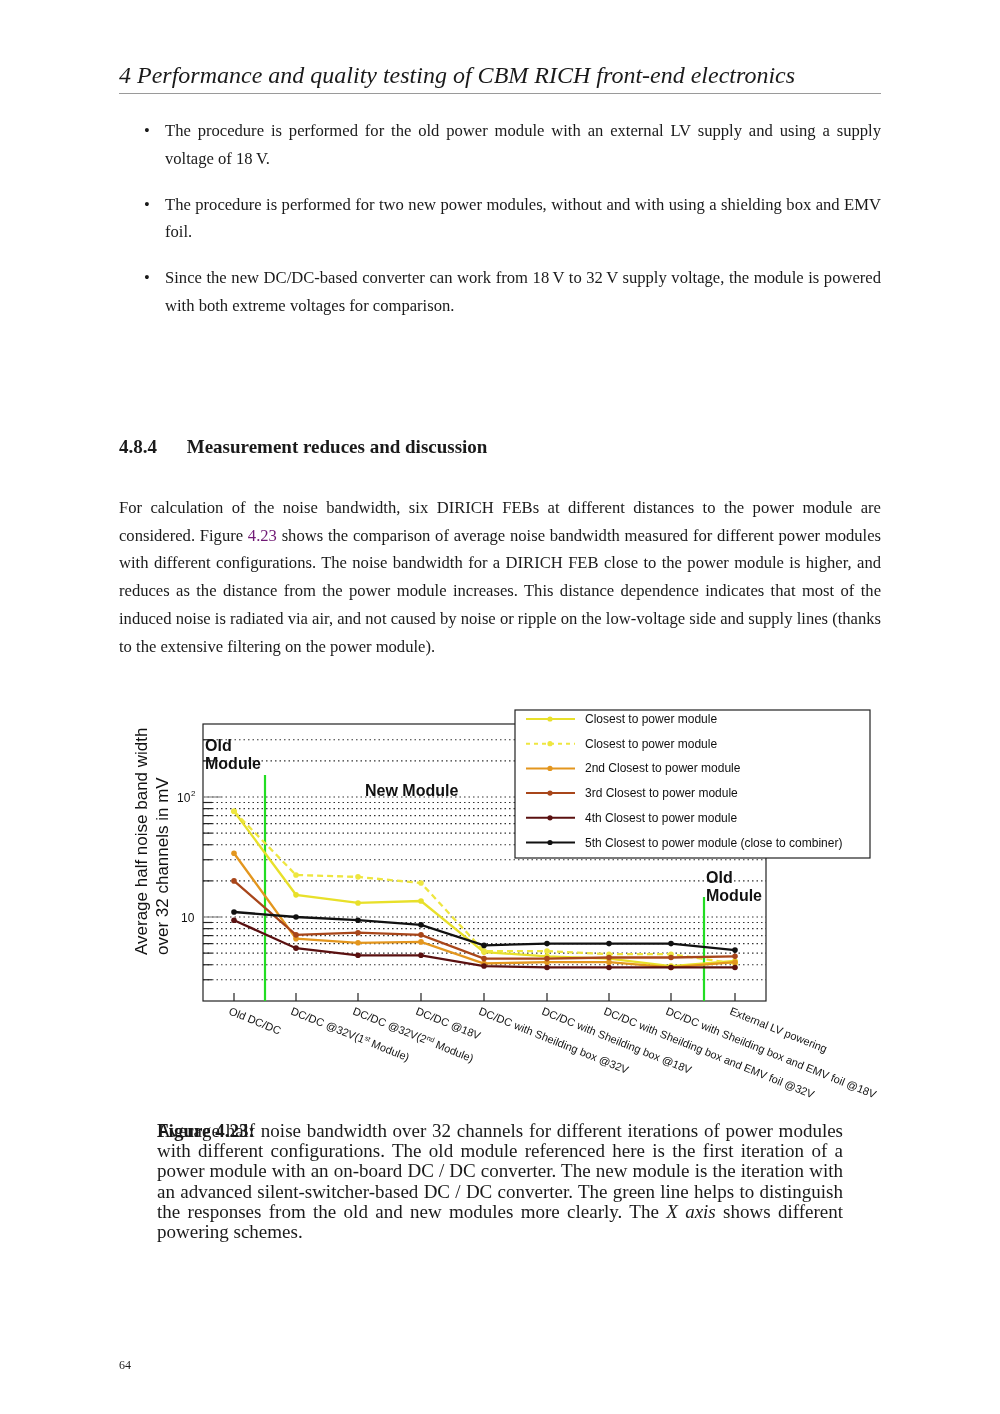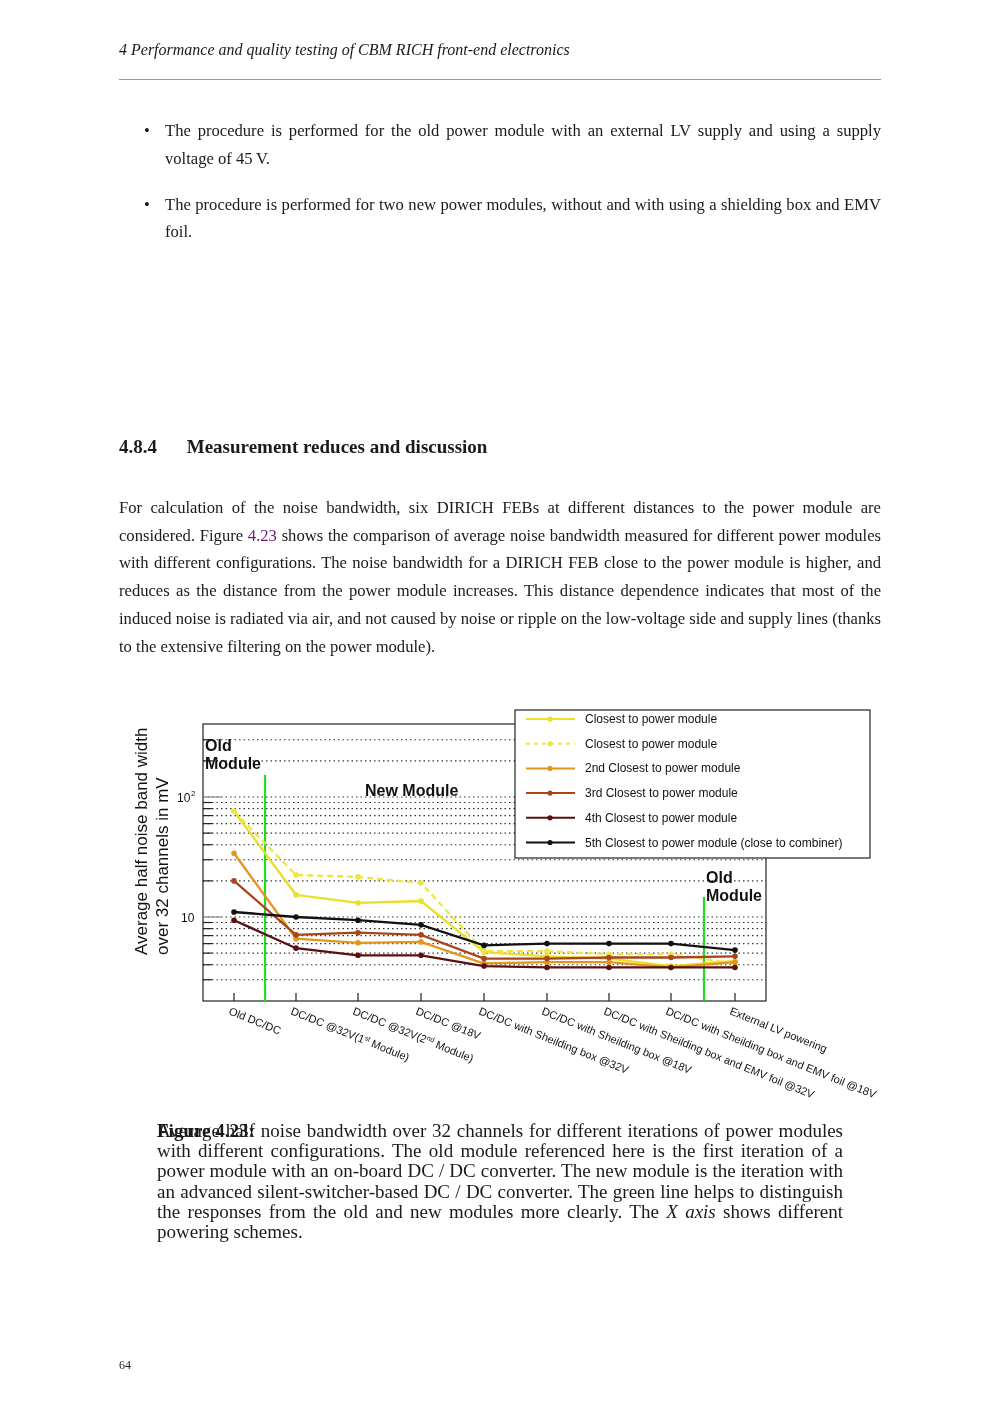--- a/index.html
+++ b/index.html
@@ -1,20 +1,20 @@
 <!DOCTYPE html>
 <html><head>
 <meta charset="utf-8">
 <style>
   html, body { margin: 0; padding: 0; background: #ffffff; }
   body { width: 1000px; height: 1414px; position: relative; overflow: hidden;
          font-family: "DejaVu Serif", "Liberation Serif", serif; color: #1a1a1a; }
-  .running-head { position: absolute; left: 119px; top: 41px; width: 762px;
-         font-family: "Liberation Serif", serif; font-style: italic; font-size: 16px;
-         padding-bottom: 20px; border-bottom: 1px solid #9a9a9a; }
+  .running-head { position: absolute; left: 119px; top: 62px; width: 762px;
+         font-family: "Liberation Serif", serif; font-style: italic; font-size: 24px;
+         padding-bottom: 4px; border-bottom: 1px solid #9a9a9a; }
   .bullets { position: absolute; left: 119px; top: 117px; width: 762px; margin: 0; padding: 0; list-style: none; }
   .bullets li { position: relative; padding-left: 46px; font-size: 16.6px; line-height: 27.5px;
          margin-bottom: 18.5px; text-align: justify; font-family: "Liberation Serif", serif; }
   .bullets li::before { content: "\2022"; position: absolute; left: 25px; top: 0; }
   .section-title { position: absolute; left: 119px; top: 436px; font-size: 19px; font-weight: bold;
          font-family: "Liberation Serif", serif; }
   .section-title .num { margin-right: 25px; }
   .para { position: absolute; left: 119px; top: 494px; width: 762px; font-size: 16.6px; line-height: 27.7px;
          text-align: justify; font-family: "Liberation Serif", serif; }
   .para .ref { color: #701a75; }
@@ -25,22 +25,23 @@
   .caption .body { display: block; }
   .page-number { position: absolute; left: 119px; top: 1358px; font-size: 12px; font-family: "Liberation Serif", serif; }
   svg text { font-family: "Liberation Sans", sans-serif; }
 </style>
 </head>
 <body>
 
 <div class="running-head">4  Performance and quality testing of CBM RICH front-end electronics</div>
 
 <ul class="bullets">
-  <li>The procedure is performed for the old power module with an external LV supply and using a supply voltage of 45 V.</li>
+  <li>The procedure is performed for the old power module with an external LV supply and using a supply voltage of 18 V.</li>
   <li>The procedure is performed for two new power modules, without and with using a shielding box and EMV foil.</li>
+  <li>Since the new DC/DC-based converter can work from 18 V to 32 V supply voltage, the module is powered with both extreme voltages for comparison.</li>
 </ul>
 
 <div class="section-title">
   <span class="num">4.8.4</span>
   <span>Measurement reduces and discussion</span>
 </div>
 
 <div class="para"><span>For calculation of the noise bandwidth, six DIRICH FEBs at different distances to the power module are considered.  Figure </span><span class="ref">4.23</span><span> shows the comparison of average noise bandwidth measured for different power modules with different configurations.  The noise bandwidth for a DIRICH FEB close to the power module is higher, and reduces as the distance from the power module increases.  This distance dependence indicates that most of the induced noise is radiated via air, and not caused by noise or ripple on the low-voltage side and supply lines (thanks to the extensive filtering on the power module).</span></div>
 
 <div class="figure">

